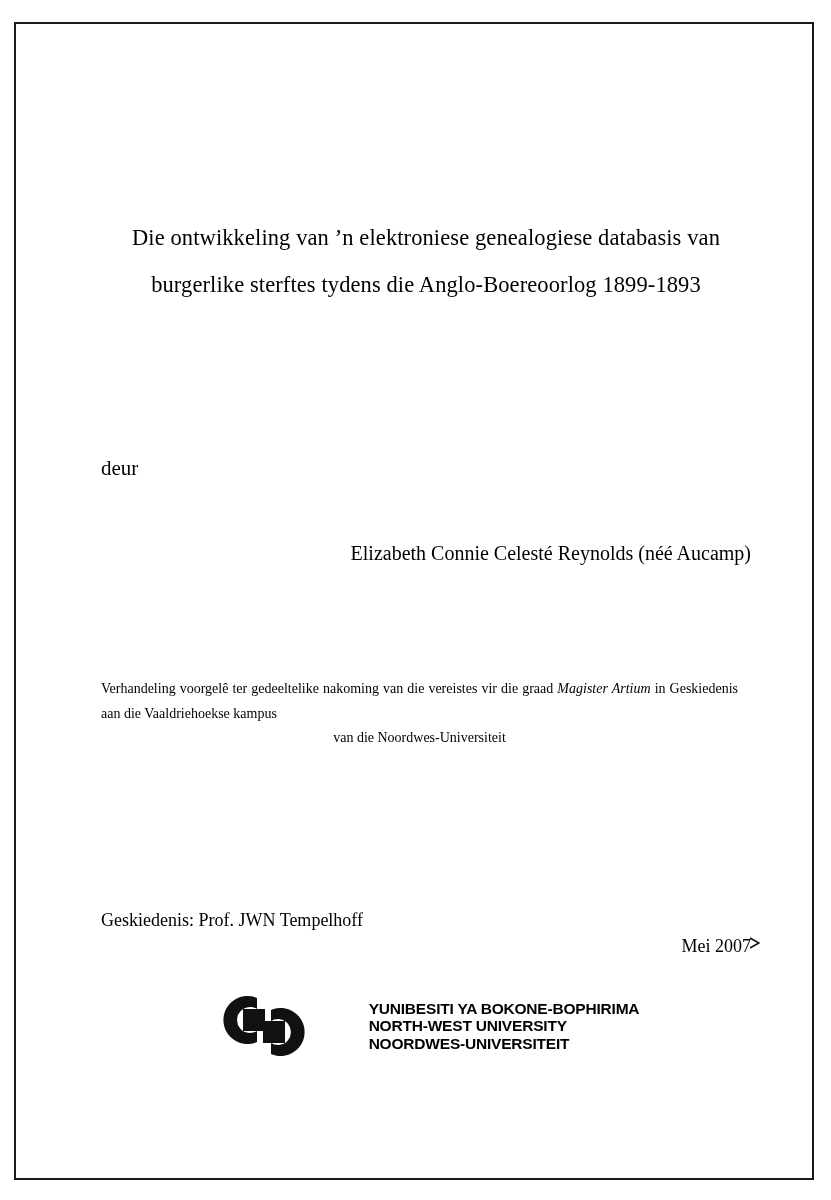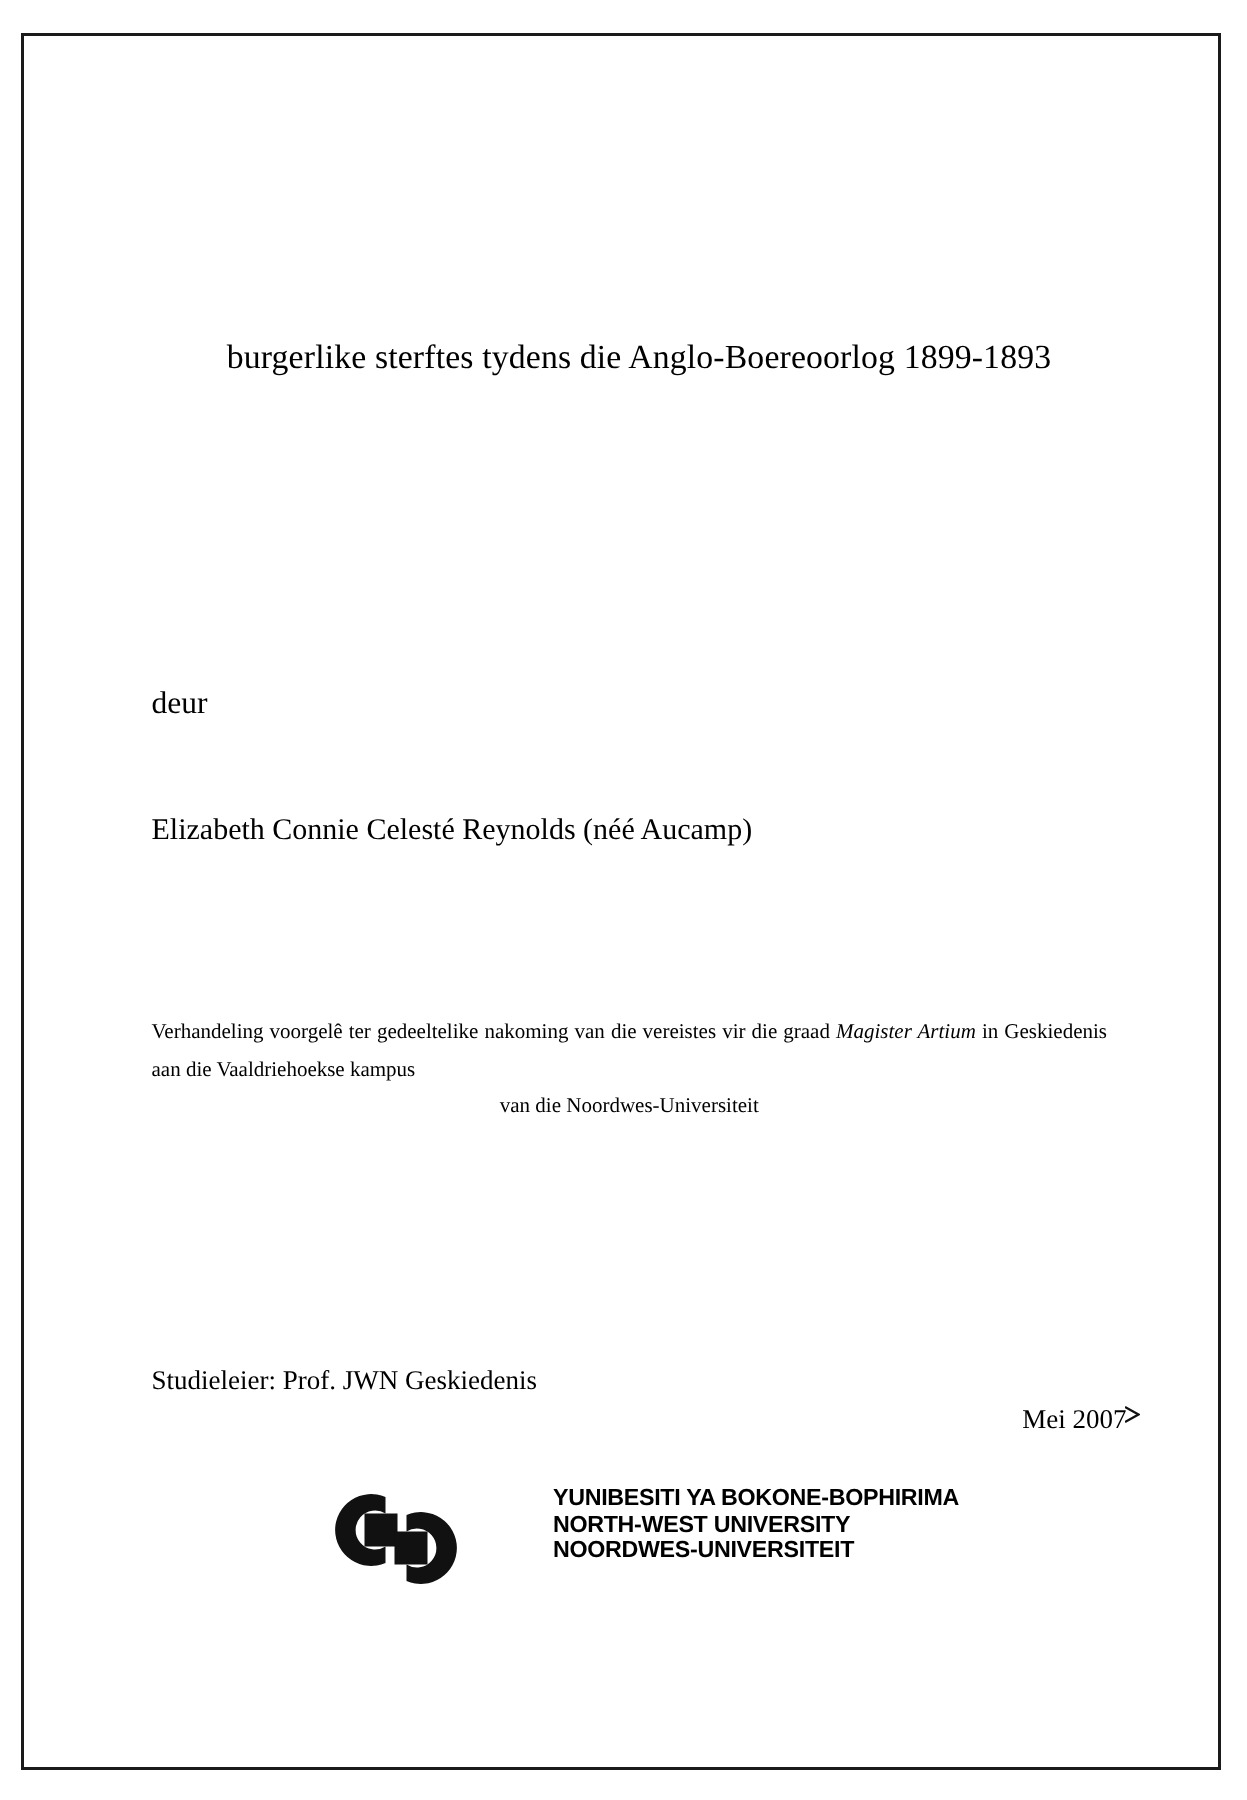--- a/index.html
+++ b/index.html
@@ -58,21 +58,21 @@
     left: 0;
     width: 650px;
     text-align: left;
     font-size: 21px;
   }
   .author {
     position: absolute;
     top: 518px;
     left: 0;
     width: 650px;
-    text-align: left;
+    text-align: right;
     font-size: 20px;
   }
   .statement {
     position: absolute;
     top: 653px;
     left: 0;
     width: 637px;
     font-size: 14px;
     line-height: 24.5px;
     text-align: justify;
@@ -113,21 +113,21 @@
     position: absolute;
     top: 966px;
     left: 0;
     width: 650px;
     display: flex;
     justify-content: center;
     align-items: center;
   }
   .logo-inner {
     display: flex;
-    align-items: flex-start;
+    align-items: center;
     gap: 45px;
   }
   .logo-mark {
     width: 105px;
     height: 72px;
     margin-right: 6px;
     flex: none;
   }
   .logo-text {
     font-family: "Liberation Sans", sans-serif;
@@ -142,34 +142,35 @@
   }
 </style>
 </head>
 <body>
 
 <div class="page">
   <div class="scan-frame">
     <div class="content">
 
       <div class="title-block">
+        <span class="title-line">Die ontwikkeling van ’n elektroniese genealogiese databasis van</span>
         <span class="title-line">burgerlike sterftes tydens die Anglo-Boereoorlog 1899-1893</span>
       </div>
 
       <div class="byline-label">deur</div>
 
       <div class="author">Elizabeth Connie Celesté Reynolds (néé Aucamp)</div>
 
       <div class="statement">
         <span>Verhandeling voorgelê ter gedeeltelike nakoming van die vereistes vir die graad </span><em>Magister Artium</em><span> in Geskiedenis aan die Vaaldriehoekse kampus</span>
         <div class="nojust">van die Noordwes-Universiteit</div>
       </div>
 
       <div class="supervisor">
-        <span class="line">Studieleier: Prof. JWN Geskiedenis</span>
+        <span class="line">Geskiedenis: Prof. JWN Tempelhoff</span>
         <span class="line date-line">
           <span>Mei 2007</span>
           <svg class="date-tick" viewBox="0 0 10 16">
             <path d="M0 3 L9 8 L0 13" fill="none" stroke="#111" stroke-width="1.6"></path>
           </svg>
         </span>
       </div>
 
       <div class="logo-wrap">
         <div class="logo-inner">

